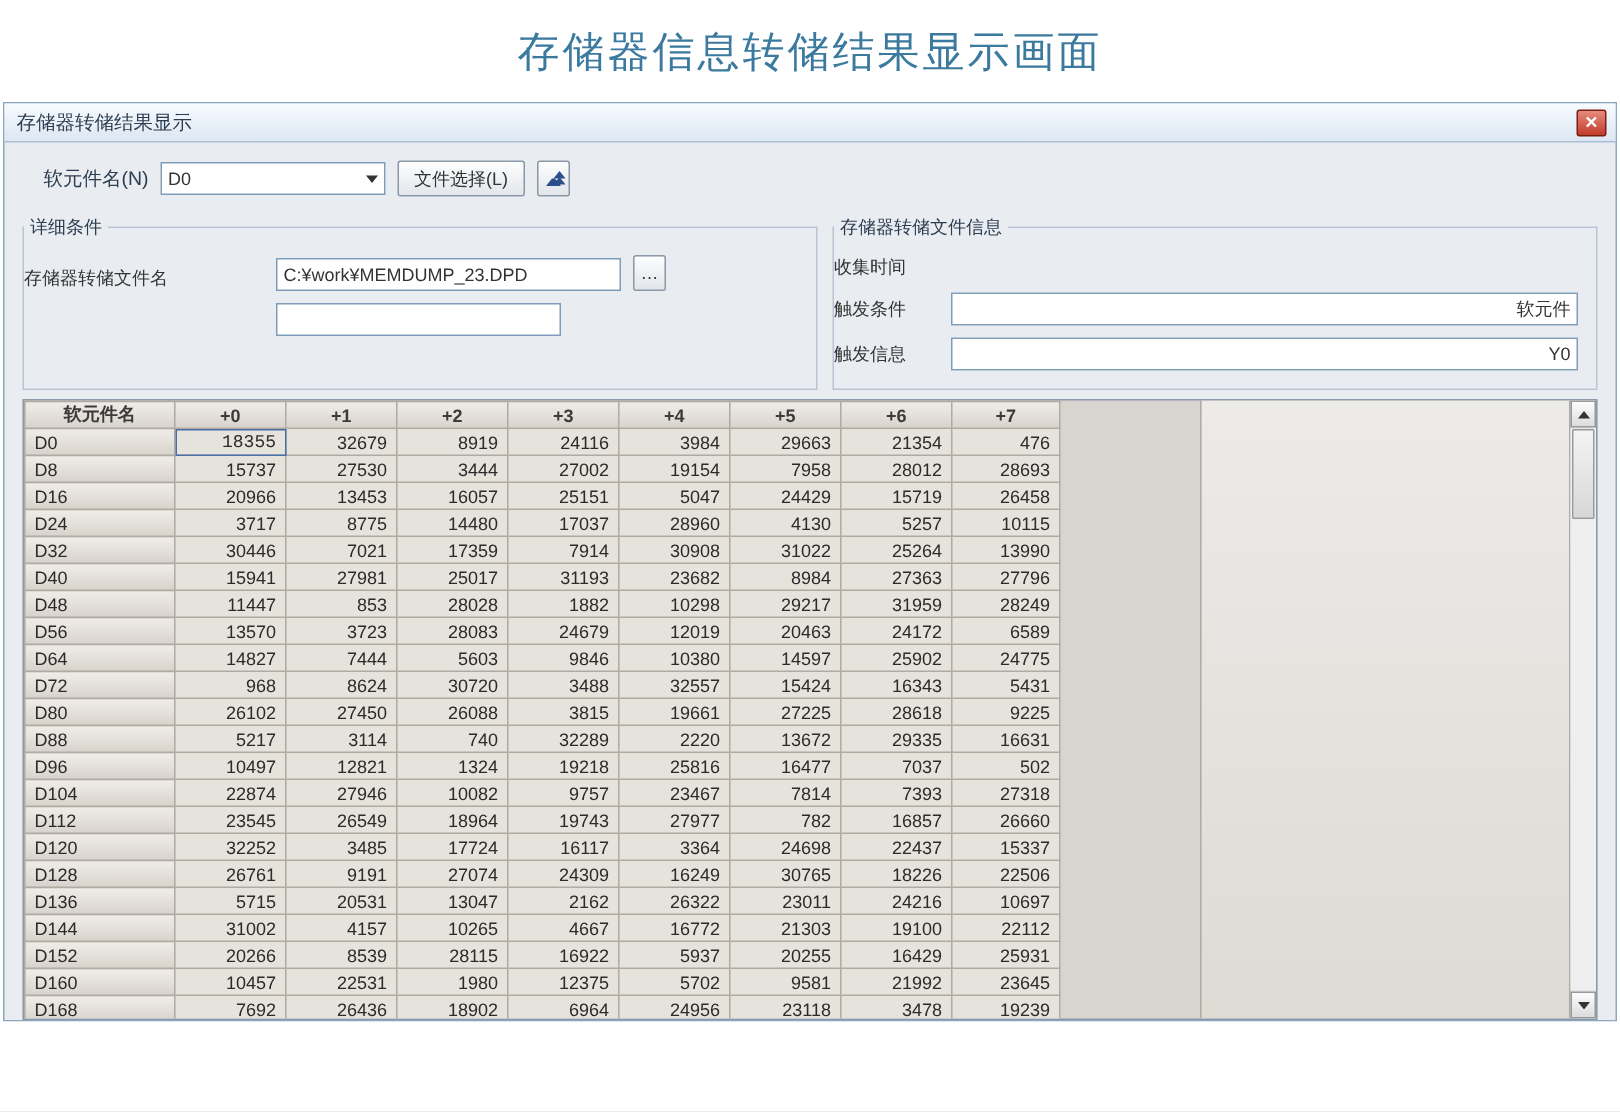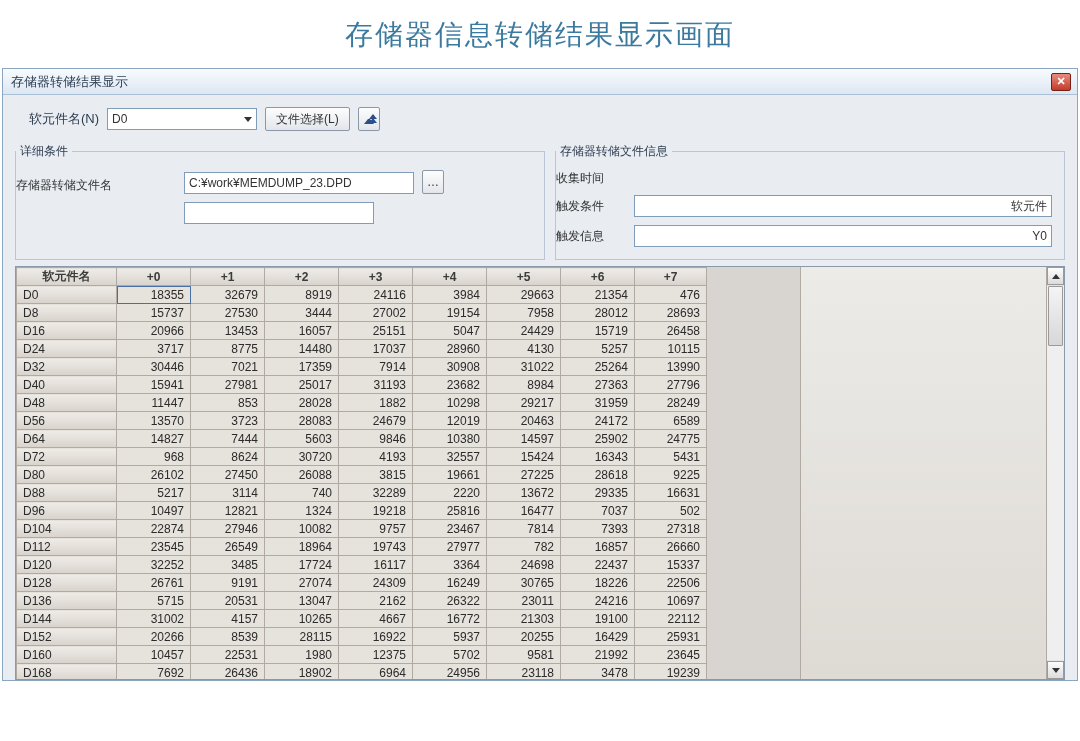--- a/index.html
+++ b/index.html
@@ -166,20 +166,21 @@
     color: #2b2b2b;
   }
   table.grid td.rowhdr {
     background: linear-gradient(#efece8,#d8d3cc);
     text-align: left;
     padding-left: 6px;
   }
   table.grid tbody tr:first-child td.cell0 {
     outline: 1px solid #4a6fa8;
     outline-offset: -1px;
+    font-family: Liberation Mono, monospace;
   }
   .grid-rightpad {
     width: 246px;
     background: linear-gradient(#ecebe8,#dedad4);
     border-left: 1px solid #b0aaa2;
   }
   .vscroll {
     width: 18px;
     background: #e5e5e5;
     border-left: 1px solid #b0aaa2;
@@ -408,21 +409,21 @@
                 <td>10380</td>
                 <td>14597</td>
                 <td>25902</td>
                 <td>24775</td>
               </tr>
               <tr>
                 <td class="rowhdr">D72</td>
                 <td>968</td>
                 <td>8624</td>
                 <td>30720</td>
-                <td>4193</td>
+                <td>3488</td>
                 <td>32557</td>
                 <td>15424</td>
                 <td>16343</td>
                 <td>5431</td>
               </tr>
               <tr>
                 <td class="rowhdr">D80</td>
                 <td>26102</td>
                 <td>27450</td>
                 <td>26088</td>

